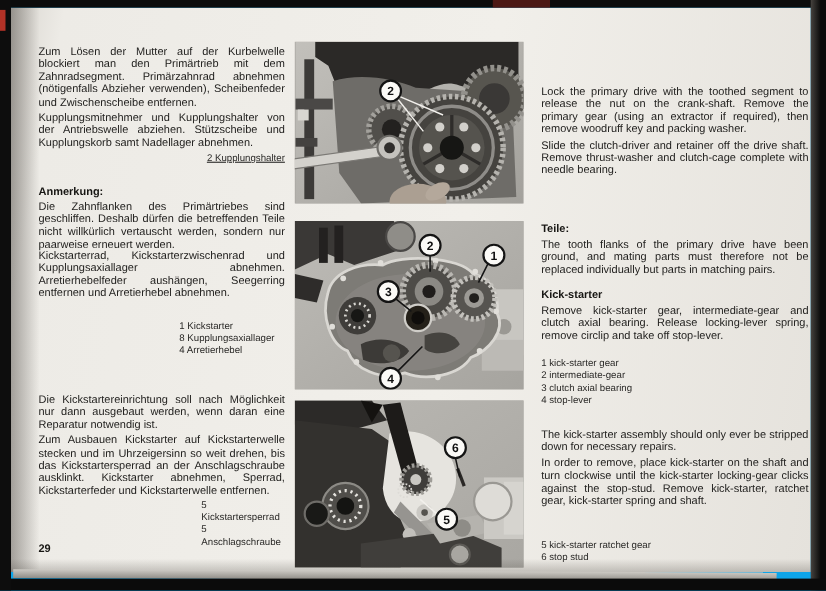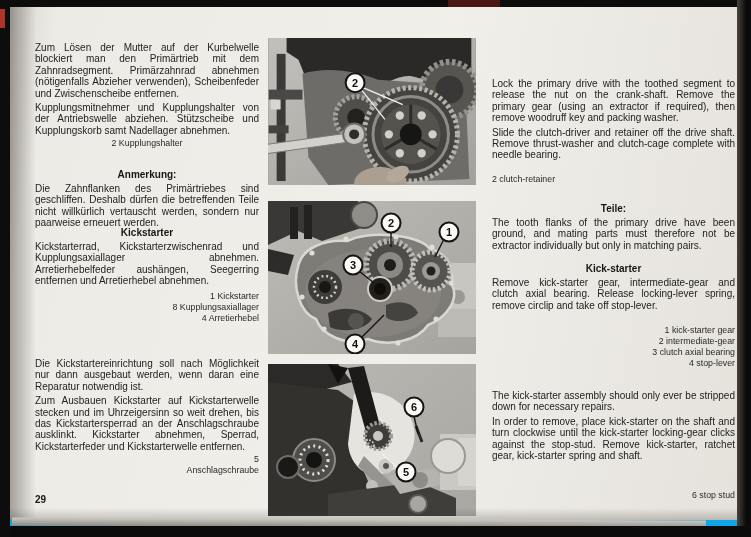--- a/index.html
+++ b/index.html
@@ -10,24 +10,24 @@
   .paper::before{content:"";position:absolute;left:0;top:0;bottom:0;width:26px;
          background:linear-gradient(90deg,rgba(40,35,30,.38),rgba(40,35,30,0));pointer-events:none;}
   .paper::after{content:"";position:absolute;left:0;bottom:0;width:100%;height:12px;
          background:linear-gradient(180deg,rgba(60,55,48,0),rgba(60,55,48,.25));pointer-events:none;}
 
   .col{position:absolute;top:0;height:100%;}
   .col-left{left:25px;width:224px;}
   .col-right{left:482px;width:243px;margin-top:36px;}
   .block{position:absolute;left:0;right:0;}
   p.body{margin:0 0 3px;font-size:10px;line-height:11.4px;text-align:justify;color:#232220;}
-  .hd{margin:0 0 2px;font-size:10px;line-height:12px;font-weight:bold;color:#171613;text-align:center;}
+  .hd{margin:0 0 2px;font-size:10px;line-height:12px;font-weight:bold;color:#171613;}
   .caption{font-size:8.8px;line-height:10px;color:#2a2927;}
-  .cap-right{text-align:center;}
-  ul.legend{list-style:none;margin:0;padding:0;font-size:8.8px;line-height:11px;color:#2a2927;text-align:right;}
+  .cap-right{text-align:right;text-decoration:underline;}
+  ul.legend{list-style:none;margin:0;padding:0;font-size:8.8px;line-height:11px;color:#2a2927;}
   .pagenum{position:absolute;left:25px;top:487px;font-size:10px;font-weight:bold;color:#171613;}
 
   .photo{position:absolute;left:258px;width:208px;margin:0;background:#a8a6a1;}
   .photo svg{display:block;width:100%;height:100%;}
   #ph1{top:31px;height:147px;}
   #ph2{top:194px;height:153px;}
   #ph3{top:357px;height:152px;}
   .badge-txt{font-family:"Liberation Sans",sans-serif;font-size:11px;font-weight:bold;fill:#101010;}
 
   .edge-top{position:absolute;left:0;top:0;width:751px;height:7px;background:#0c0c0c;}
@@ -50,62 +50,62 @@
       <div class="block" style="top:35px">
         <p class="body">Zum Lösen der Mutter auf der Kurbelwelle blockiert man den Primärtrieb mit dem Zahnradsegment. Primärzahnrad abnehmen (nötigenfalls Abzieher verwenden), Scheibenfeder und Zwischenscheibe entfernen.</p>
         <p class="body">Kupplungsmitnehmer und Kupplungshalter von der Antriebswelle abziehen. Stützscheibe und Kupplungskorb samt Nadellager abnehmen.</p>
       </div>
       <div class="block caption cap-right" style="top:131px">2 Kupplungshalter</div>
       <div class="block" style="top:162px">
         <div class="hd">Anmerkung:</div>
         <p class="body">Die Zahnflanken des Primärtriebes sind geschliffen. Deshalb dürfen die betreffenden Teile nicht willkürlich vertauscht werden, sondern nur paarweise erneuert werden.</p>
       </div>
       <div class="block" style="top:220px">
-        <div class="hd">Kickstarter</div>
         <p class="body">Kickstarterrad, Kickstarterzwischenrad und Kupplungsaxiallager abnehmen. Arretierhebelfeder aushängen, Seegerring entfernen und Arretierhebel abnehmen.</p>
       </div>
       <ul class="legend block" style="top:284px;margin-left:128px">
         <li>1 Kickstarter</li>
         <li>8 Kupplungsaxiallager</li>
         <li>4 Arretierhebel</li>
       </ul>
       <div class="block" style="top:351px">
         <p class="body">Die Kickstartereinrichtung soll nach Möglichkeit nur dann ausgebaut werden, wenn daran eine Reparatur notwendig ist.</p>
         <p class="body">Zum Ausbauen Kickstarter auf Kickstarterwelle stecken und im Uhrzeigersinn so weit drehen, bis das Kickstartersperrad an der Anschlagschraube ausklinkt. Kickstarter abnehmen, Sperrad, Kickstarterfeder und Kickstarterwelle entfernen.</p>
       </div>
       <ul class="legend block" style="top:447px;margin-left:148px">
+        <li>5 Kickstartersperrad</li>
         <li>5 Anschlagschraube</li>
       </ul>
     </div>
 
     <div class="col col-right">
       <div class="block" style="top:35px">
         <p class="body">Lock the primary drive with the toothed segment to release the nut on the crank-shaft. Remove the primary gear (using an extractor if required), then remove woodruff key and packing washer.</p>
         <p class="body">Slide the clutch-driver and retainer off the drive shaft. Remove thrust-washer and clutch-cage complete with needle bearing.</p>
       </div>
-      <div class="block caption" style="top:131px">2 clutch-retainer</div>
       <div class="block" style="top:160px">
         <div class="hd">Teile:</div>
-        <p class="body">The tooth flanks of the primary drive have been ground, and mating parts must therefore not be extractor individually but only in matching pairs.</p>
+        <p class="body">The tooth flanks of the primary drive have been ground, and mating parts must therefore not be replaced individually but parts in matching pairs.</p>
       </div>
       <div class="block" style="top:220px">
         <div class="hd">Kick-starter</div>
         <p class="body">Remove kick-starter gear, intermediate-gear and clutch axial bearing. Release locking-lever spring, remove circlip and take off stop-lever.</p>
       </div>
       <ul class="legend block" style="top:282px">
         <li>1 kick-starter gear</li>
         <li>2 intermediate-gear</li>
         <li>3 clutch axial bearing</li>
         <li>4 stop-lever</li>
       </ul>
       <div class="block" style="top:347px">
         <p class="body">The kick-starter assembly should only ever be stripped down for necessary repairs.</p>
         <p class="body">In order to remove, place kick-starter on the shaft and turn clockwise until the kick-starter locking-gear clicks against the stop-stud. Remove kick-starter, ratchet gear, kick-starter spring and shaft.</p>
       </div>
       <ul class="legend block" style="top:447px">
+        <li>5 kick-starter ratchet gear</li>
         <li>6 stop stud</li>
       </ul>
     </div>
 
     <figure class="photo" id="ph1">
       <svg viewBox="0 0 208 148">
         <defs>
           <linearGradient id="p1bg" x1="0" y1="0" x2="1" y2="1">
             <stop offset="0" stop-color="#c2c0bb"></stop>
               <stop offset="1" stop-color="#a3a19c"></stop>

